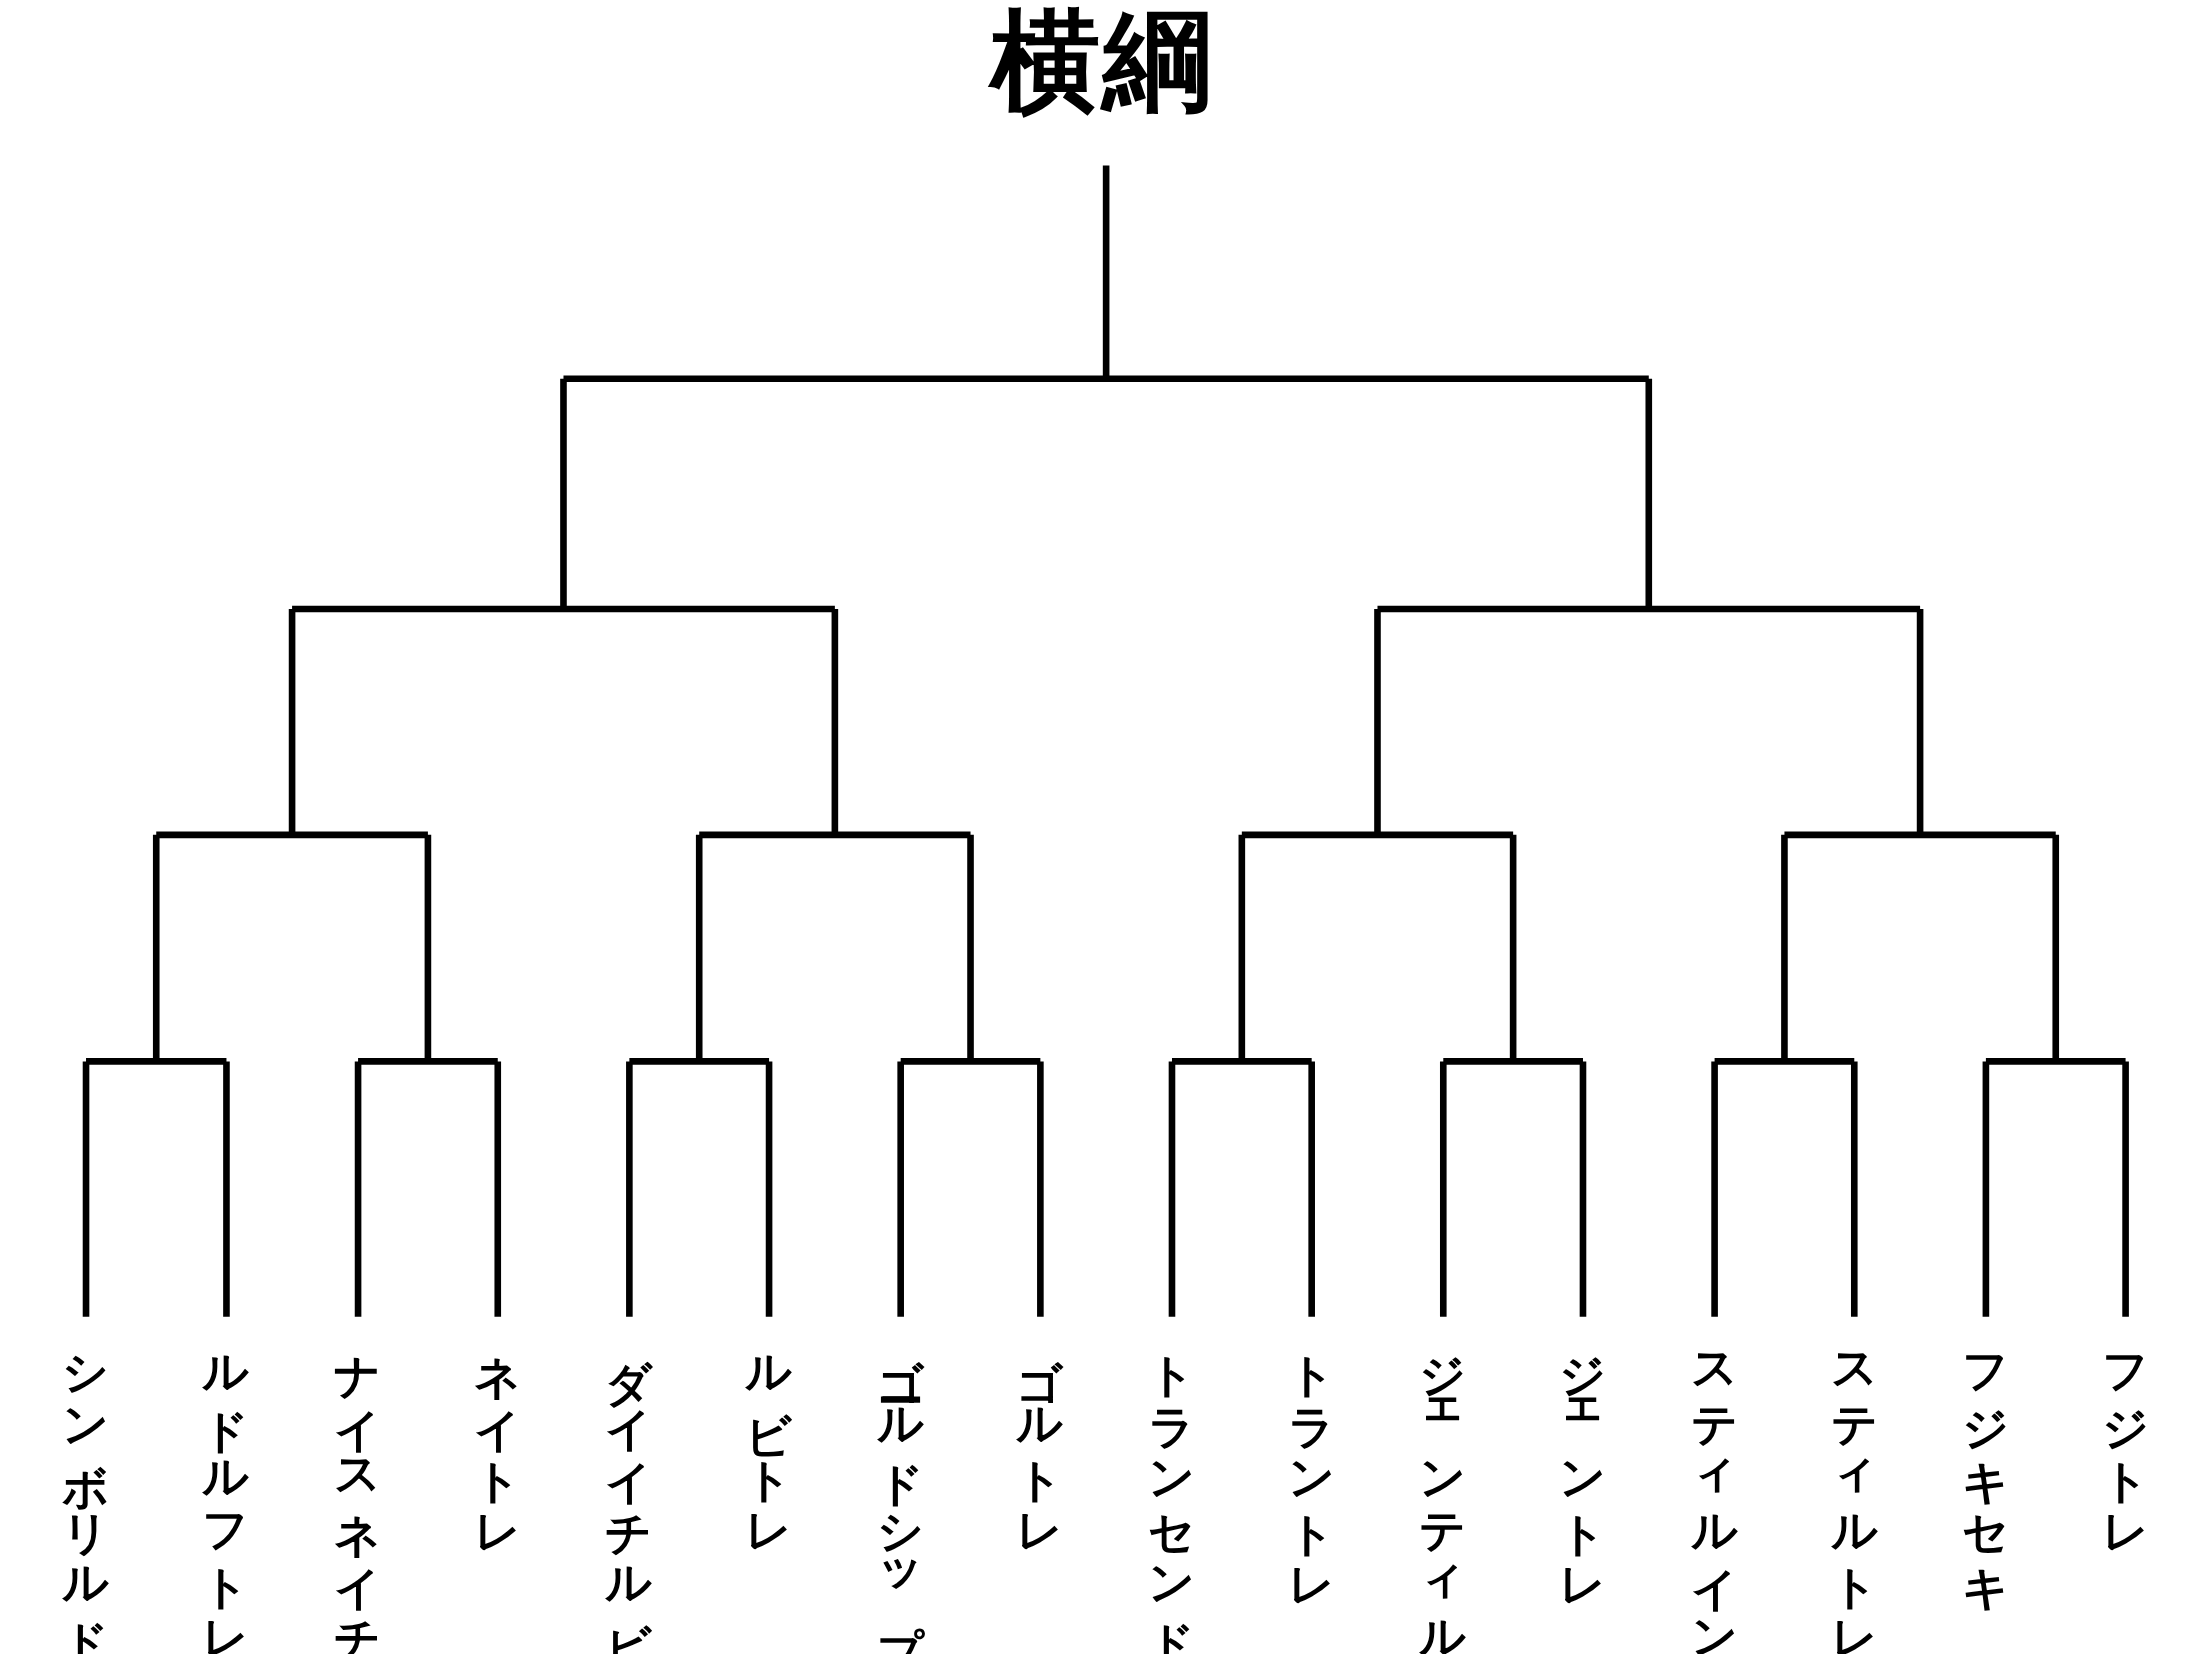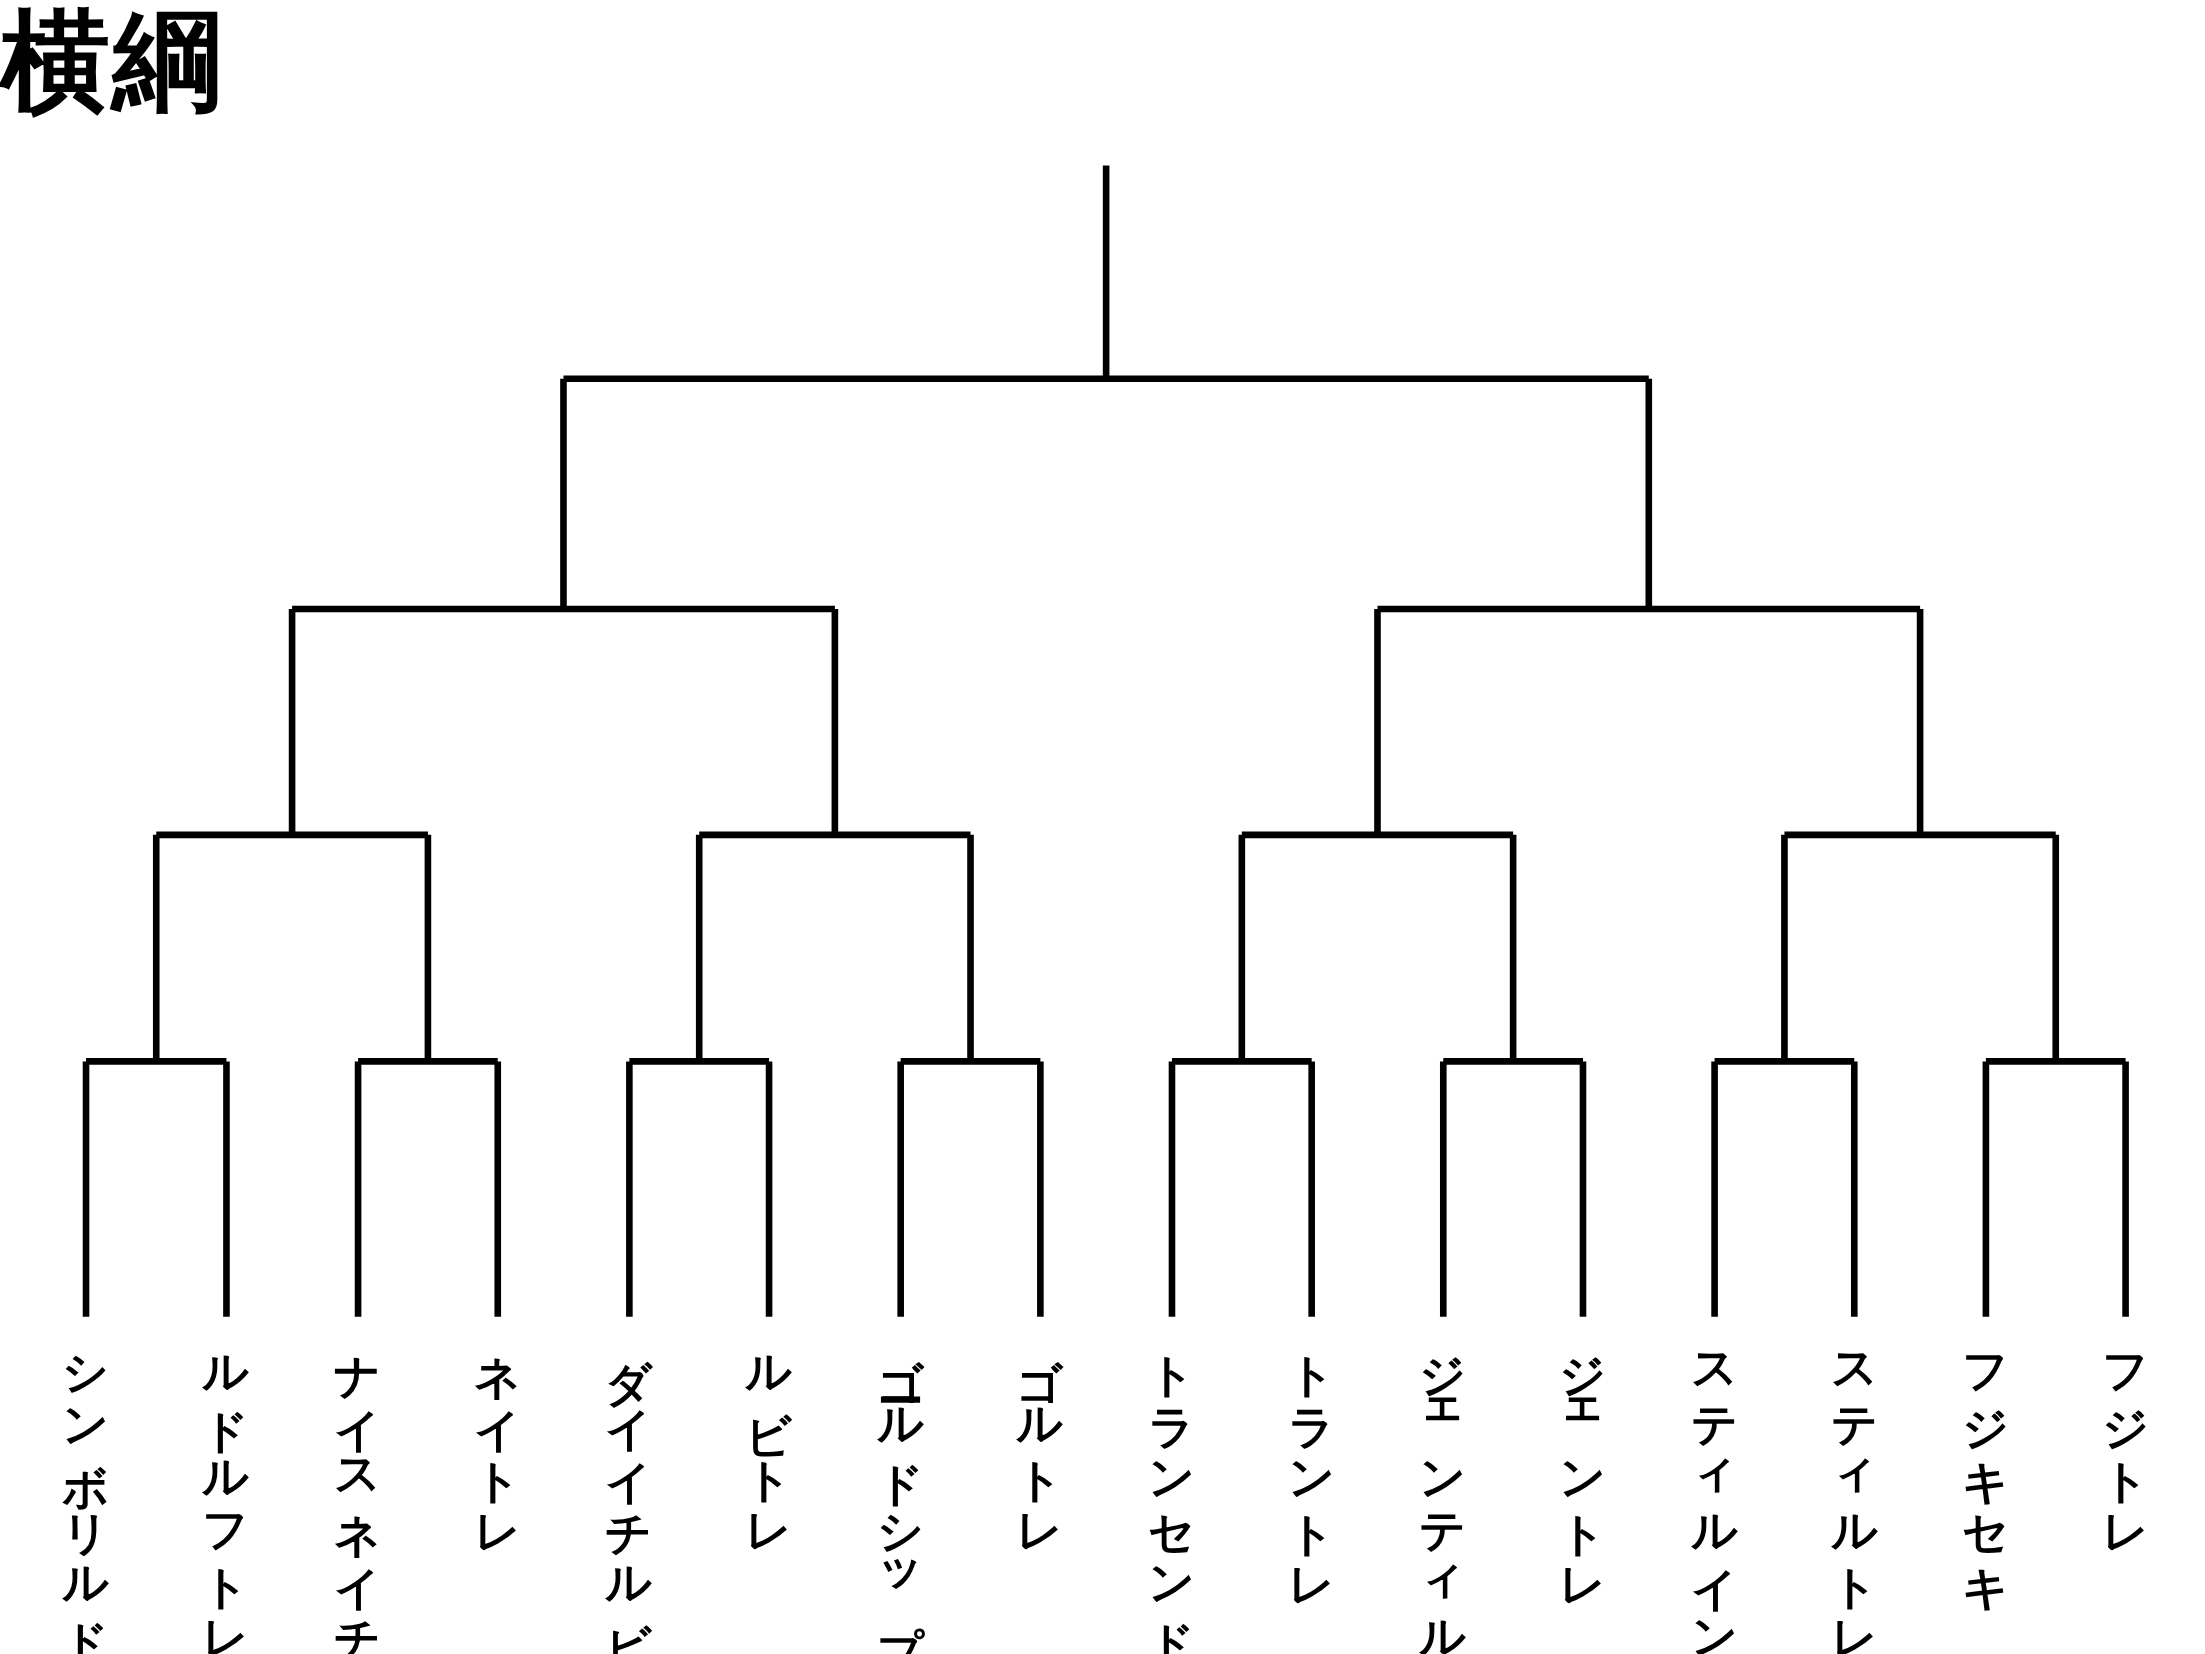--- a/index.html
+++ b/index.html
@@ -18,21 +18,21 @@
     position: relative;
     width: 2205px;
     height: 1655px;
     background: #ffffff;
   }
   #bracket-title {
     position: absolute;
     left: 0;
     top: 5.9px;
     width: 2205px;
-    text-align: left;
+    text-align: center;
     font-size: 110px;
     font-weight: bold;
     line-height: 1.0;
     color: #000000;
     letter-spacing: 0.02em;
     font-family: "DejaVu Sans", "Liberation Sans", sans-serif;
   }
   #bracket-svg {
     position: absolute;
     left: 0;

